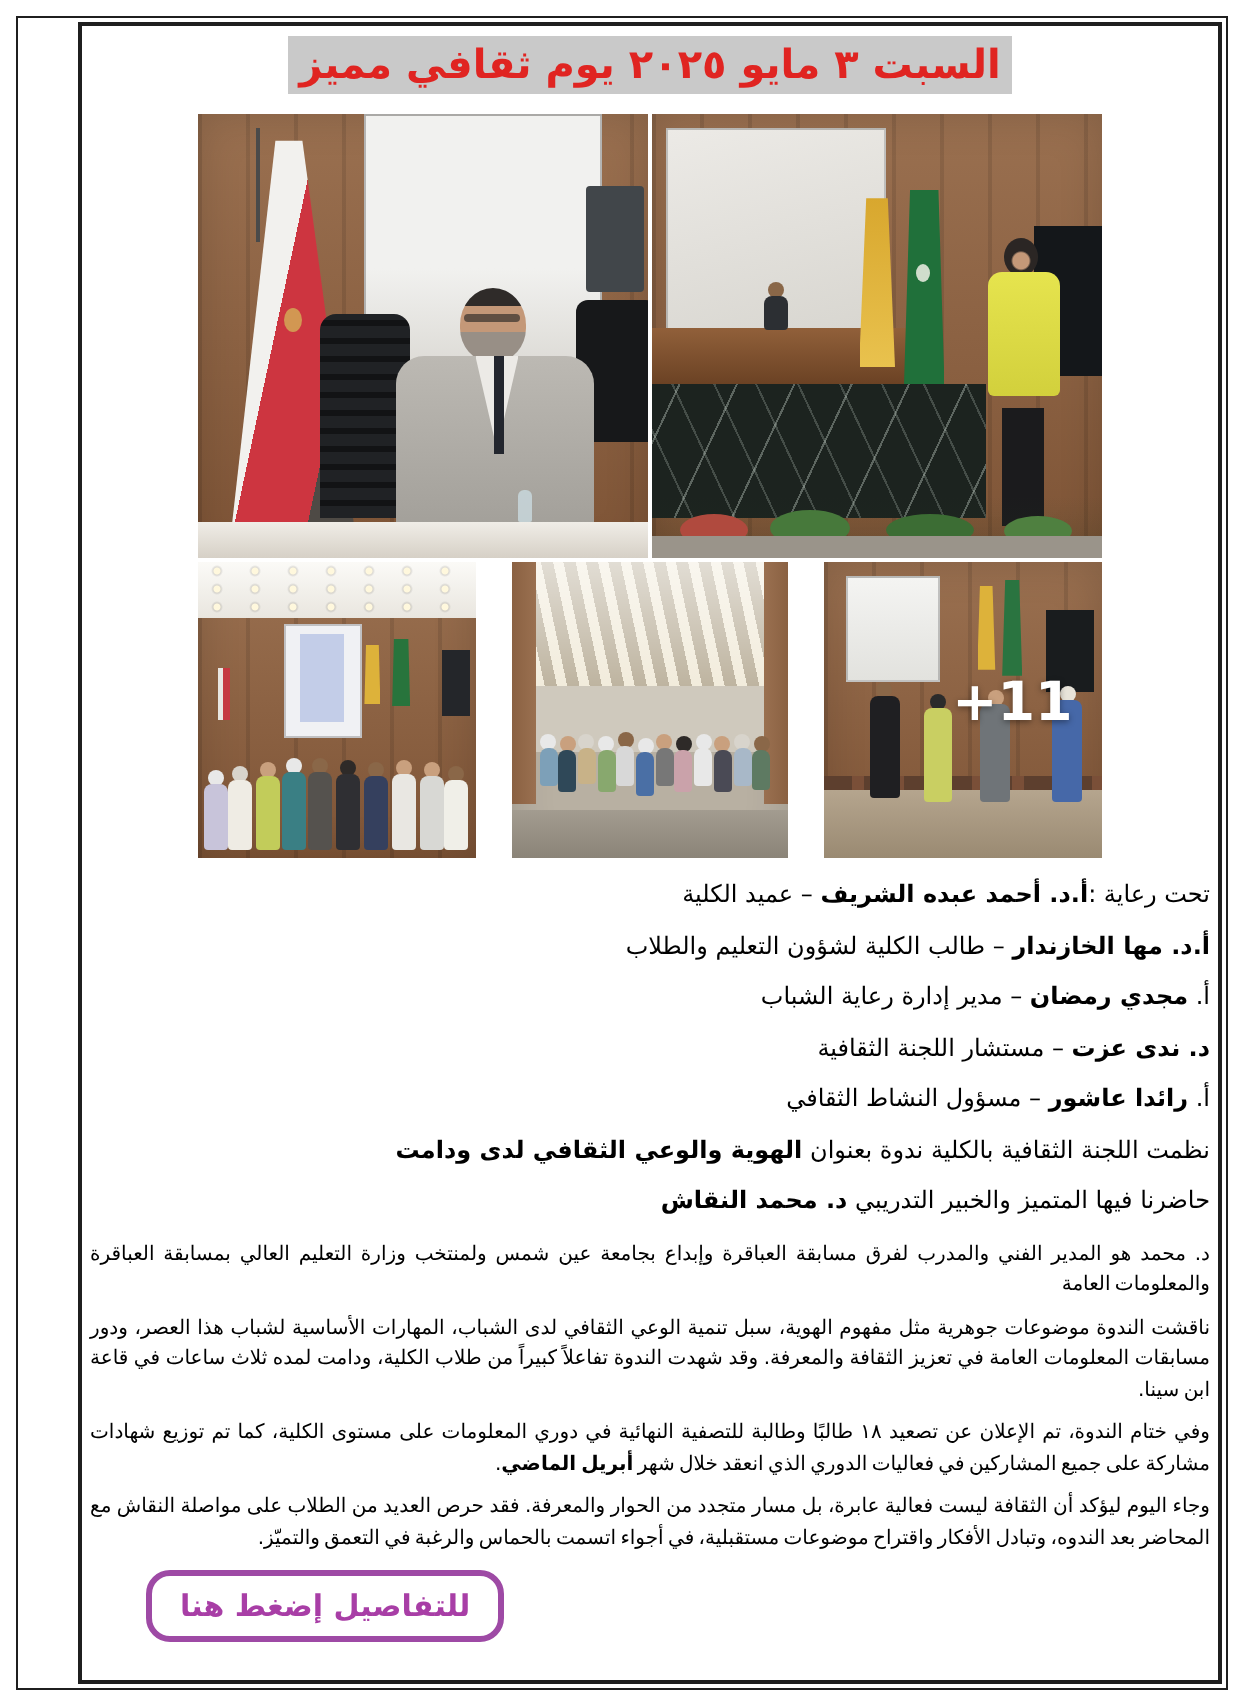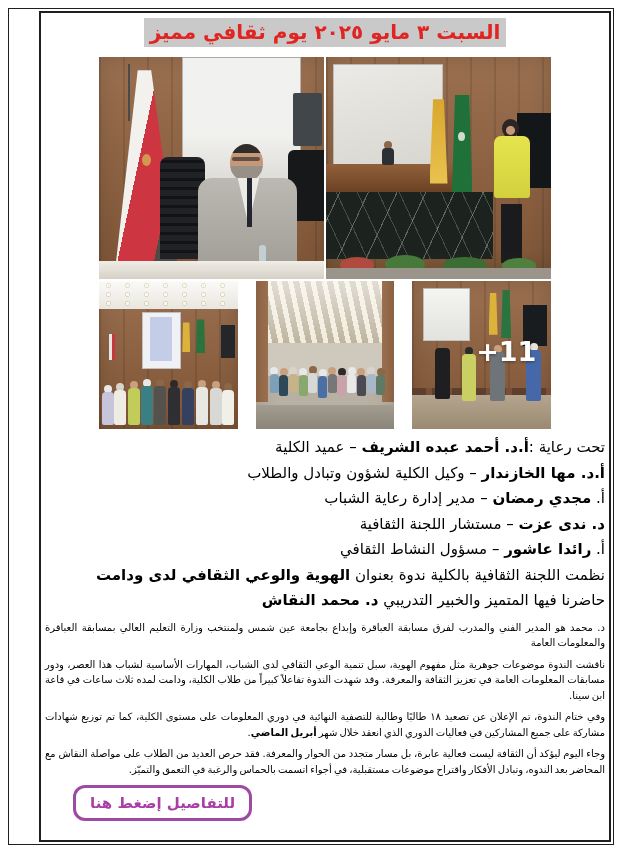--- a/index.html
+++ b/index.html
@@ -84,21 +84,21 @@
   .ph5-screen{position:absolute;left:8%;top:5%;width:32%;height:34%;background:linear-gradient(180deg,#f4f4f2,#e2e2de);border:1px solid rgba(120,120,120,.4);}
   .ph5-tv{position:absolute;right:3%;top:16%;width:17%;height:28%;background:#191c1e;}
   .ph5-flag-y{position:absolute;left:55%;top:8%;width:9px;height:42px;background:#ddb23a;clip-path:polygon(15% 0,85% 0,100% 100%,0 100%);}
   .ph5-flag-g{position:absolute;left:64%;top:6%;width:10px;height:48px;background:#2a7440;clip-path:polygon(15% 0,85% 0,100% 100%,0 100%);}
   .ph5-planters{position:absolute;bottom:23%;left:0;right:0;height:5%;background:repeating-linear-gradient(90deg,#5d3f2e 0 14px,#7a4f38 14px 20px);}
   .ph5-floor{position:absolute;bottom:0;left:0;right:0;height:23%;background:linear-gradient(180deg,#b5a58e,#9a8a72);}
   .ph5-plus{position:absolute;left:46%;top:37%;color:#fff;font-size:27px;font-weight:bold;text-shadow:0 1px 3px rgba(0,0,0,.4);z-index:3;}
 
   
   .content{direction:rtl;padding:6px 4px 0;color:#000;}
-  .line{font-size:15px;line-height:25.5px;}
+  .line{font-size:12px;line-height:25.5px;}
   .para{font-size:10px;line-height:15.5px;text-align:justify;margin:6px 0 0;word-spacing:-1px;}
   b{font-weight:bold;}
 
   .btn-row{direction:ltr;text-align:left;margin:8px 0 0 28px;}
   .details-btn{display:inline-block;border:3px solid #9e4aa5;border-radius:12px;color:#a83ea6;font-weight:bold;font-size:15px;padding:6px 14px;background:#fff;cursor:pointer;direction:rtl;}
 </style>
 </head>
 <body>
 
 <div class="frame-outer">
@@ -210,21 +210,21 @@
         <div class="p" style="left:56%;bottom:19%;height:56px;width:15px;--f:#c9a07e;--s:#6f7478"></div>
         <div class="p" style="left:82%;bottom:19%;height:58px;width:15px;--f:#e8e4da;--s:#4668a8"></div>
         <div class="ph5-plus">+11</div>
       </div>
 
     </div>
   </div>
 
   <div class="content">
     <div class="line"><span>تحت رعاية :</span><b>أ.د. أحمد عبده الشريف</b><span> – عميد الكلية</span></div>
-    <div class="line"><span></span><b>أ.د. مها الخازندار</b><span> – وكيل الكلية لشؤون وتبادل والطلاب</span></div>
+    <div class="line"><span></span><b>أ.د. مها الخازندار</b><span> – طالب الكلية لشؤون التعليم والطلاب</span></div>
     <div class="line"><span>أ. </span><b>مجدي رمضان</b><span> – مدير إدارة رعاية الشباب</span></div>
     <div class="line"><span></span><b>د. ندى عزت</b><span> – مستشار اللجنة الثقافية</span></div>
     <div class="line"><span>أ. </span><b>رائدا عاشور</b><span> – مسؤول النشاط الثقافي</span></div>
     <div class="line"><span>نظمت اللجنة الثقافية بالكلية ندوة بعنوان </span><b>الهوية والوعي الثقافي لدى ودامت</b><span></span></div>
     <div class="line"><span>حاضرنا فيها المتميز والخبير التدريبي </span><b>د. محمد النقاش</b><span></span></div>
 
     <p class="para"><span>د. محمد هو المدير الفني والمدرب لفرق مسابقة العباقرة وإبداع بجامعة عين شمس ولمنتخب وزارة التعليم العالي بمسابقة العباقرة والمعلومات العامة</span><b></b><span></span></p>
     <p class="para"><span>ناقشت الندوة موضوعات جوهرية مثل مفهوم الهوية، سبل تنمية الوعي الثقافي لدى الشباب، المهارات الأساسية لشباب هذا العصر، ودور مسابقات المعلومات العامة في تعزيز الثقافة والمعرفة. وقد شهدت الندوة تفاعلاً كبيراً من طلاب الكلية، ودامت لمده ثلاث ساعات في قاعة ابن سينا.</span><b></b><span></span></p>
     <p class="para"><span>وفي ختام الندوة، تم الإعلان عن تصعيد ١٨ طالبًا وطالبة للتصفية النهائية في دوري المعلومات على مستوى الكلية، كما تم توزيع شهادات مشاركة على جميع المشاركين في فعاليات الدوري الذي انعقد خلال شهر </span><b>أبريل الماضي</b><span>.</span></p>
     <p class="para"><span>وجاء اليوم ليؤكد أن الثقافة ليست فعالية عابرة، بل مسار متجدد من الحوار والمعرفة. فقد حرص العديد من الطلاب على مواصلة النقاش مع المحاضر بعد الندوه، وتبادل الأفكار واقتراح موضوعات مستقبلية، في أجواء اتسمت بالحماس والرغبة في التعمق والتميّز.</span><b></b><span></span></p>

